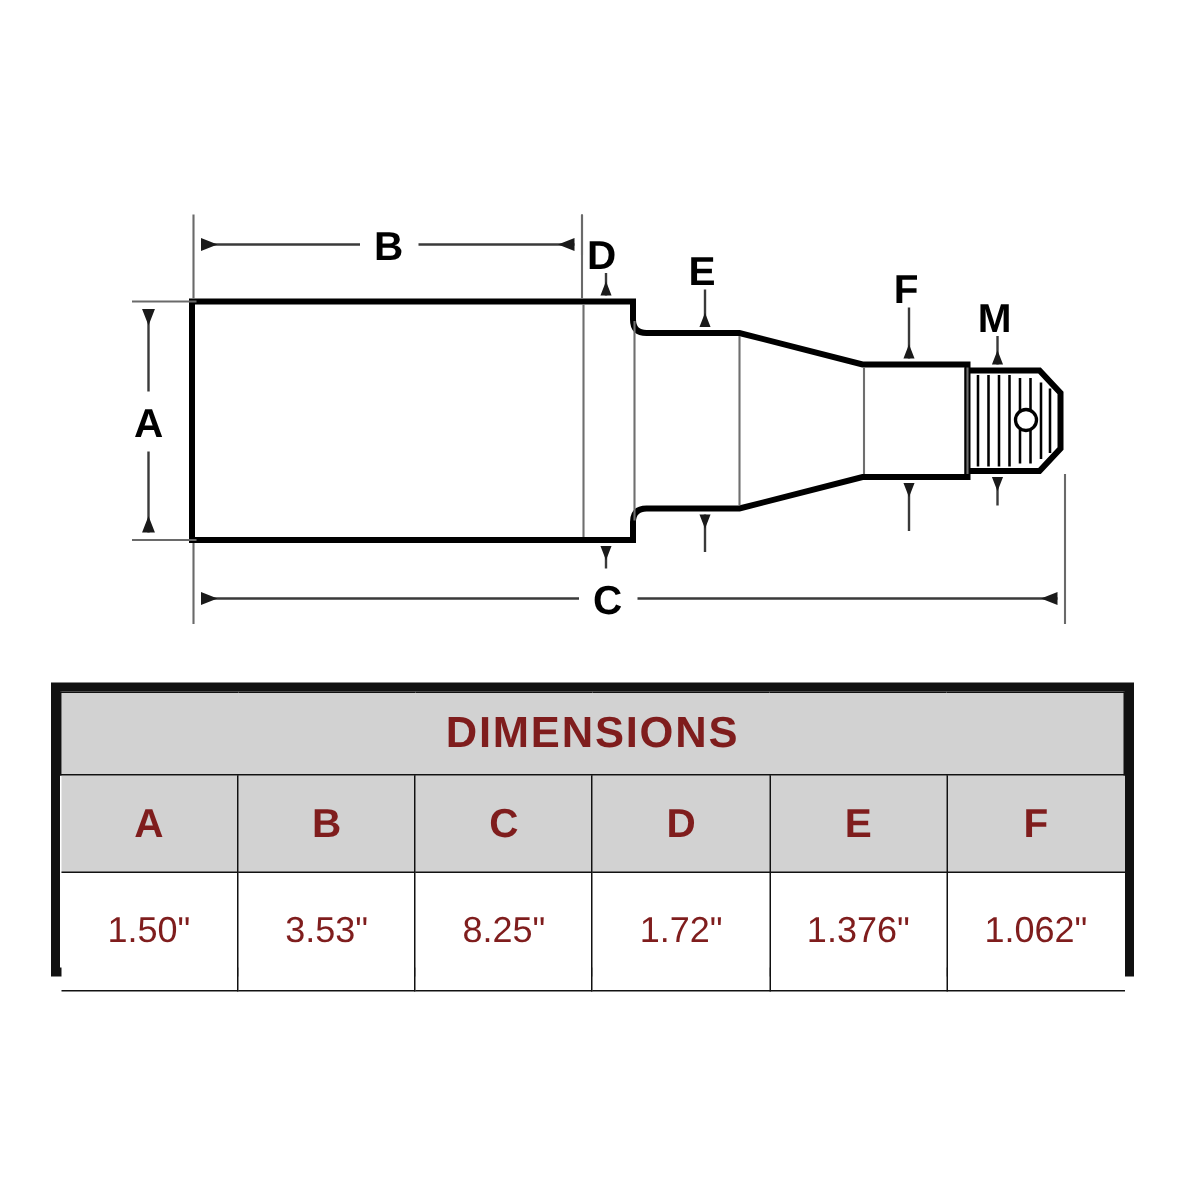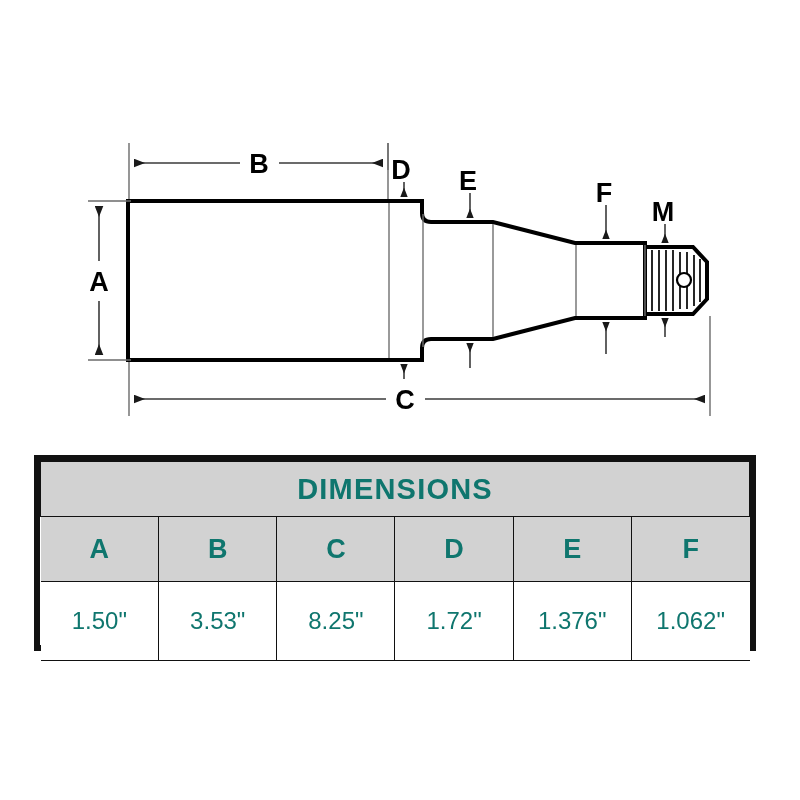--- a/index.html
+++ b/index.html
@@ -80,21 +80,21 @@
     width: 100%;
     height: 100%;
     border-collapse: collapse;
     table-layout: fixed;
   }
   table.dim-table td {
     border: 1.5px solid #111111;
     text-align: center;
     vertical-align: middle;
     font-family: "Liberation Sans", sans-serif;
-    color: #0f766e;
+    color: #7f1d1d;
   }
   td.title-cell {
     background: #d2d2d2;
     font-weight: bold;
     font-size: 29px;
     letter-spacing: 1.2px;
     height: 52px;
     border-top: none;
     border-left: none;
     border-right: none;

